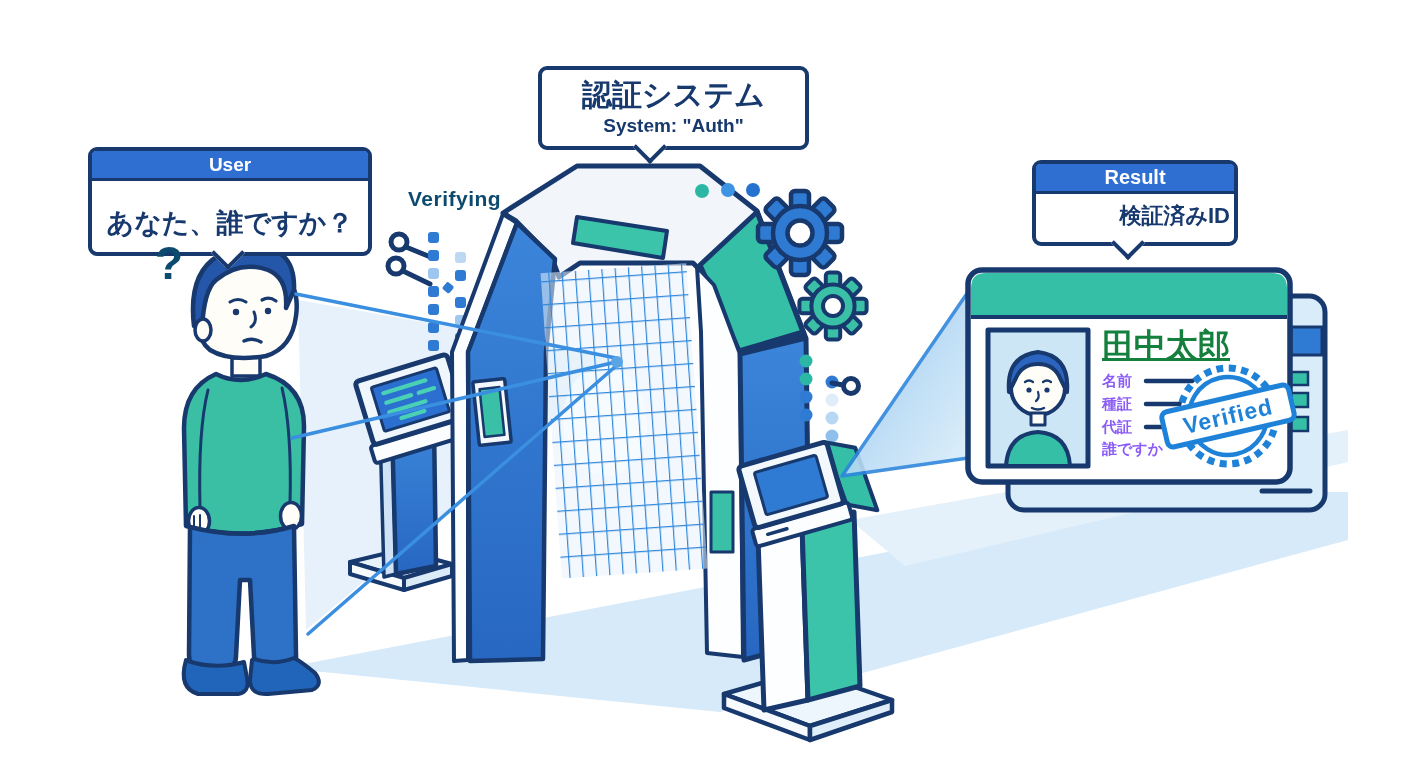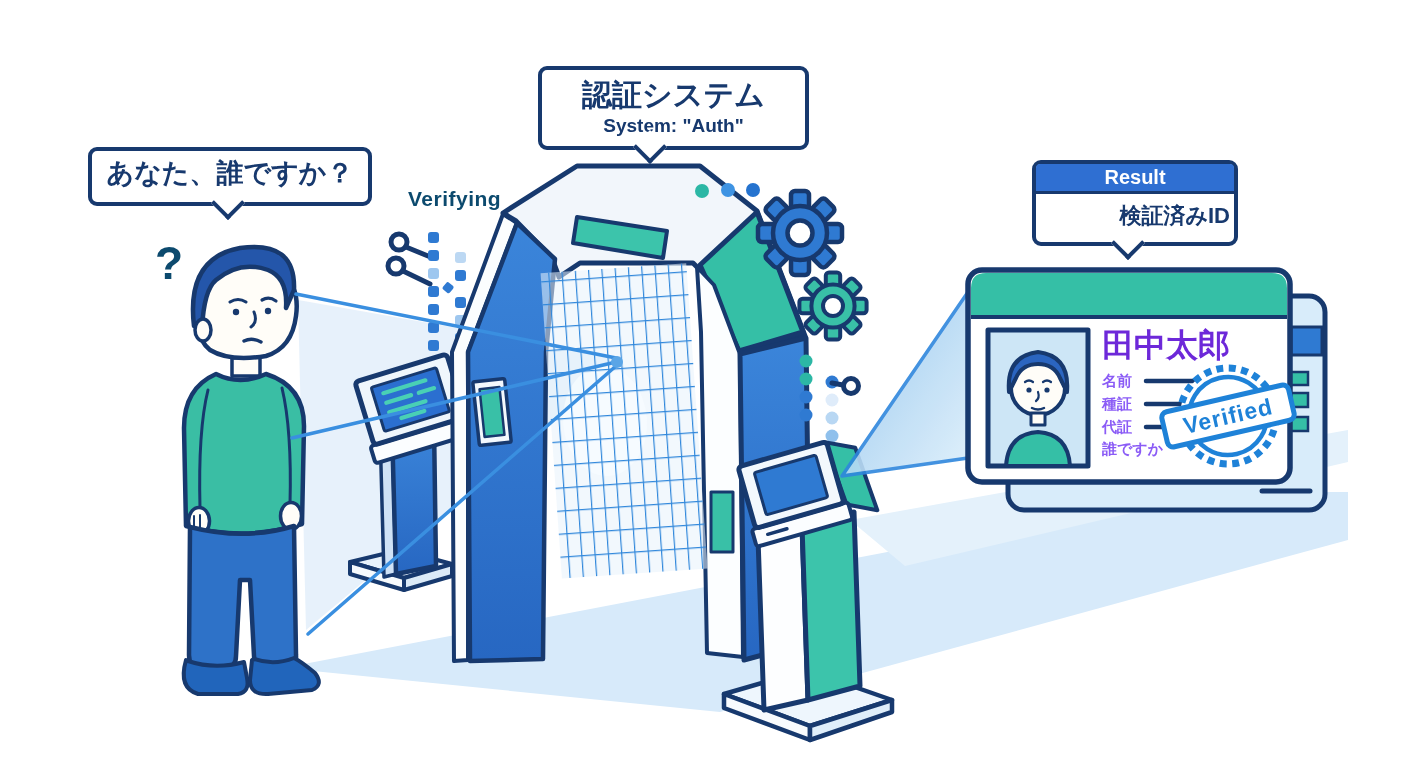--- a/index.html
+++ b/index.html
@@ -6,21 +6,21 @@
   .canvas{position:relative;width:1408px;height:768px;background:#ffffff;overflow:hidden;
           font-family:"Liberation Sans","DejaVu Sans",sans-serif;color:#17396e;}
   .art{position:absolute;left:0;top:0;}
   .callout{position:absolute;background:#fff;border:4px solid #17396e;border-radius:9px;text-align:center;box-sizing:border-box;}
   .callout .hdr{background:#2f6fd2;color:#fff;font-weight:700;font-size:19px;line-height:27px;height:27px;border-radius:4px 4px 0 0;border-bottom:3px solid #17396e;}
   .callout .body{color:#17396e;font-weight:700;}
   .tail{position:absolute;width:20px;height:20px;background:#fff;border-right:4px solid #17396e;border-bottom:4px solid #17396e;transform:rotate(45deg);bottom:-13px;}
   .sys-title{font-size:30px;font-weight:700;line-height:34px;}
   .sys-sub{font-size:19px;font-weight:600;margin-top:3px;}
   .txt{position:absolute;font-weight:700;color:#0c4a6e;}
-  .card-name{position:absolute;left:1102px;top:324px;font-size:32px;font-weight:700;color:#6d28d9;}
+  .card-name{position:absolute;left:1102px;top:324px;font-size:32px;font-weight:700;color:#15803d;text-decoration:underline;}
   .field-row{position:absolute;left:1102px;font-size:15px;font-weight:700;color:#8b5cf6;}
 </style>
 </head>
 <body>
 
 <div class="canvas">
 
 <svg class="art" width="1408" height="768" viewBox="0 0 1408 768">
   <defs>
     <pattern id="gp" width="13.3" height="23" patternUnits="userSpaceOnUse">
@@ -241,21 +241,22 @@
   </g>
 </svg>
 
 <div class="callout" style="left:538px;top:66px;width:271px;padding:8px 4px 9px;">
   <div class="sys-title">認証システム</div>
   <div class="sys-sub">System: "Auth"</div>
   <div class="tail" style="left:96px;"></div>
 </div>
 
 <div class="callout" style="left:88px;top:147px;width:284px;">
-  <div class="body" style="font-size:27px;padding:4px 4px 11px;">あなた、誰ですか？</div>
+  <div class="hdr">User</div>
+  <div class="body" style="font-size:27px;padding:24px 4px 11px;">あなた、誰ですか？</div>
   <div class="tail" style="left:124px;"></div>
 </div>
 
 <div class="callout" style="left:1032px;top:160px;width:206px;">
   <div class="hdr" style="font-size:20px;">Result</div>
   <div class="body" style="font-size:22px;padding:7px 4px 11px;text-align:right;">検証済みID</div>
   <div class="tail" style="left:80px;"></div>
 </div>
 
 <div class="txt" style="left:408px;top:187px;font-size:21px;letter-spacing:0.5px;">Verifying</div>

